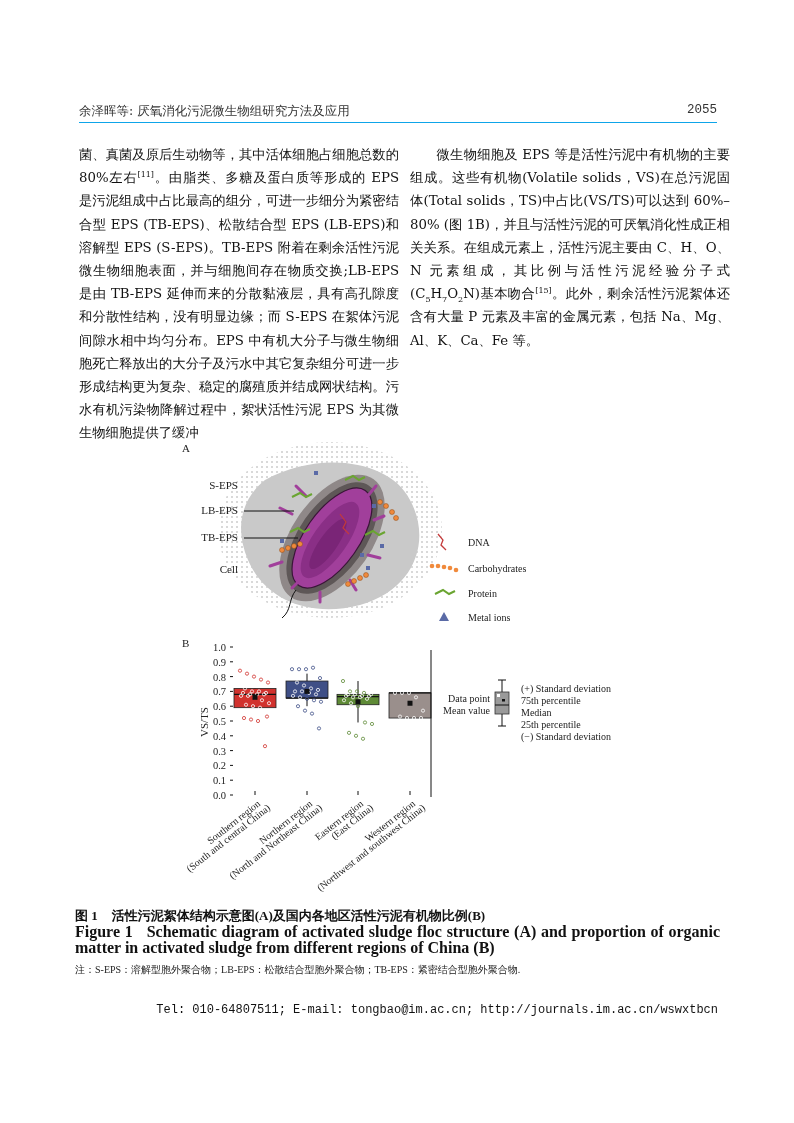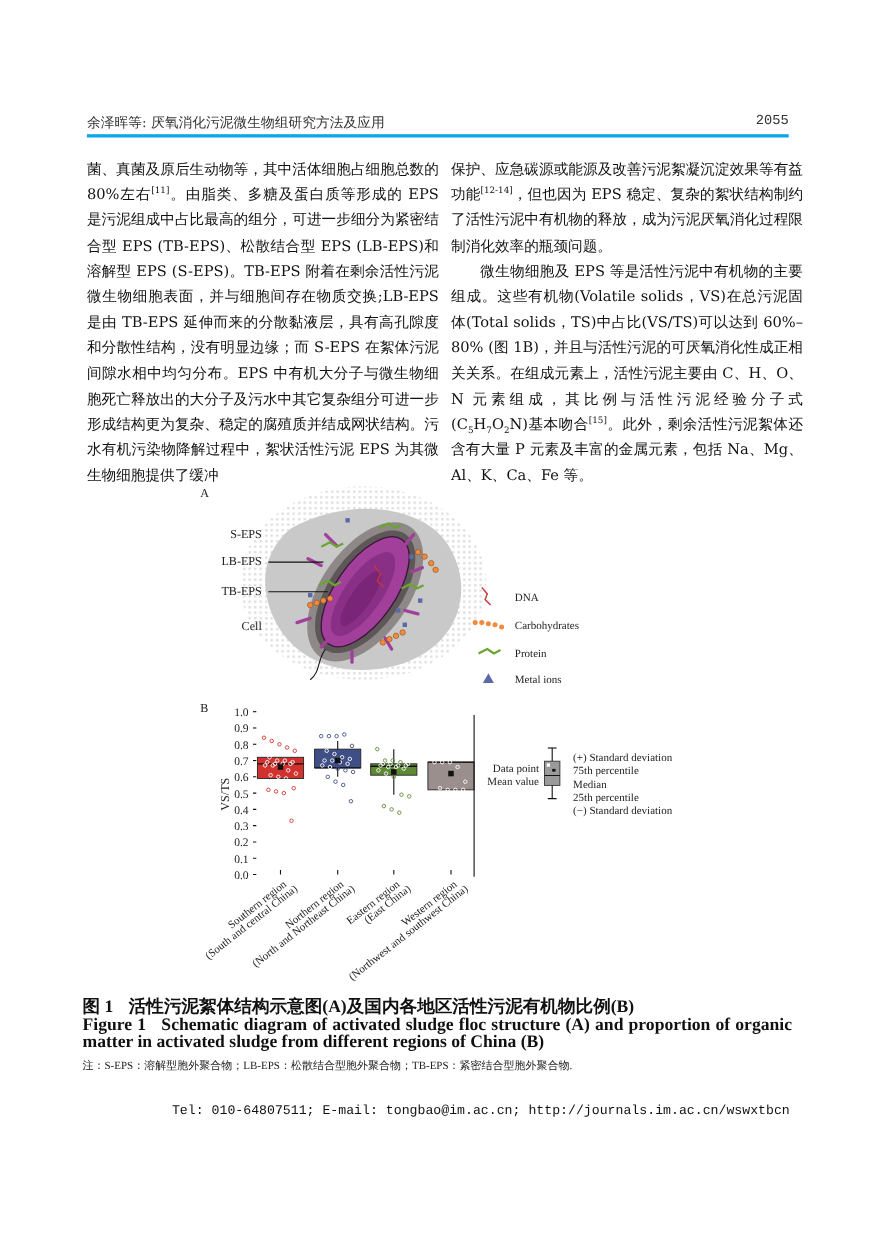--- a/index.html
+++ b/index.html
@@ -1,53 +1,52 @@
 <!DOCTYPE html>
 <html><head>
 <meta charset="utf-8">
 <style>
   html, body { margin:0; padding:0; background:#ffffff; }
   body { width:794px; height:1123px; position:relative; overflow:hidden;
          font-family:"DejaVu Serif","Liberation Serif",serif; color:#111; }
   .header { position:absolute; left:79px; top:100px; width:638px; height:22px;
-            border-bottom:3px solid #0ea5e9; font-size:12.5px; color:#333; }
+            border-bottom:1px solid #0ea5e9; font-size:12.5px; color:#333; }
   .header .title { position:absolute; left:0; top:3px; }
   .header .page { position:absolute; right:0; top:3px; font-family:Liberation Mono, monospace; }
   .col { position:absolute; top:143px; width:320px; font-size:13.3px; line-height:23.2px;
          text-align:justify; text-justify:inter-character; }
   .col.left { left:79px; }
   .col.right { left:410px; }
   .col p { margin:0; }
   .col .indent { text-indent:2em; }
   sup { font-size:8px; line-height:0; }
   sub { font-size:8px; line-height:0; }
   .fig { position:absolute; left:170px; top:440px; width:470px; height:465px; }
   .fig svg { position:absolute; left:0; top:0; }
   .fig .lbl { font-family:"Liberation Serif",serif; fill:#222; }
   .caption { position:absolute; left:75px; top:907px; width:645px; font-family:"Liberation Serif",serif; }
-  .caption .cn { font-size:16px; font-weight:bold; color:#111; line-height:17px; }
+  .caption .cn { font-size:13px; font-weight:bold; color:#111; line-height:17px; }
   .caption .en { font-size:16px; font-weight:bold; color:#111; line-height:16px; text-align:justify; }
   .caption .num { margin-right:14px; }
   .notes { position:absolute; left:75px; top:961px; width:645px; font-size:10px; line-height:17px; color:#222; font-family:"Liberation Serif",serif; }
   .footer { position:absolute; right:76px; top:1003px; font-size:12px; color:#111; font-family:Liberation Mono, monospace; }
 </style>
 </head>
 <body>
 
 <div class="header">
   <span class="title">余泽晖等: 厌氧消化污泥微生物组研究方法及应用</span>
   <span class="page">2055</span>
 </div>
 
 <div class="col left">
   <p><span>菌、真菌及原后生动物等，其中活体细胞占细胞总数的 80%左右</span><sup>[11]</sup><span>。由脂类、多糖及蛋白质等形成的 EPS 是污泥组成中占比最高的组分，可进一步细分为紧密结合型 EPS (TB-EPS)、松散结合型 EPS (LB-EPS)和溶解型 EPS (S-EPS)。TB-EPS 附着在剩余活性污泥微生物细胞表面，并与细胞间存在物质交换;LB-EPS 是由 TB-EPS 延伸而来的分散黏液层，具有高孔隙度和分散性结构，没有明显边缘；而 S-EPS 在絮体污泥间隙水相中均匀分布。EPS 中有机大分子与微生物细胞死亡释放出的大分子及污水中其它复杂组分可进一步形成结构更为复杂、稳定的腐殖质并结成网状结构。污水有机污染物降解过程中，絮状活性污泥 EPS 为其微生物细胞提供了缓冲</span></p>
 </div>
 
 <div class="col right">
-  <p><span>保护、应急碳源或能源及改善污泥絮凝沉淀效果等有益功能</span><sup>[12-14]</sup><span>，但也因为 EPS 稳定、复杂的絮状结构制约了活性污泥中有机物的释放，成为污泥厌氧消化过程限制消化效率的瓶颈问题。</span></p>
   <p class="indent"><span>微生物细胞及 EPS 等是活性污泥中有机物的主要组成。这些有机物(Volatile solids，VS)在总污泥固体(Total solids，TS)中占比(VS/TS)可以达到 60%–80% (图 1B)，并且与活性污泥的可厌氧消化性成正相关关系。在组成元素上，活性污泥主要由 C、H、O、N 元素组成，其比例与活性污泥经验分子式(C</span><sub>5</sub><span>H</span><sub>7</sub><span>O</span><sub>2</sub><span>N)基本吻合</span><sup>[15]</sup><span>。此外，剩余活性污泥絮体还含有大量 P 元素及丰富的金属元素，包括 Na、Mg、Al、K、Ca、Fe 等。</span></p>
 </div>
 
 <div class="fig">
   <svg width="470" height="465" viewBox="0 0 470 465">
     <defs>
       <pattern id="dots" width="5" height="5" patternUnits="userSpaceOnUse">
         <rect width="5" height="5" fill="#ffffff"></rect>
         <rect x="1" y="1" width="2" height="2" fill="#d9d9d9"></rect>
       </pattern>

